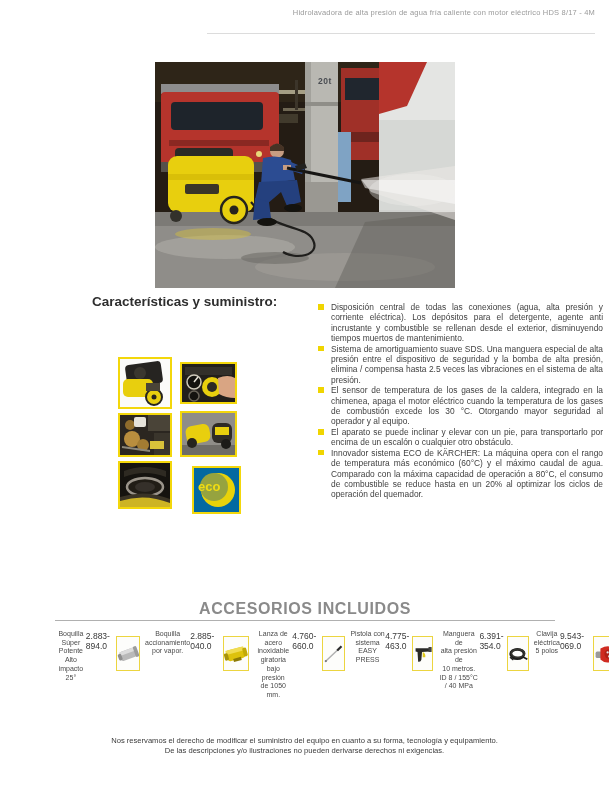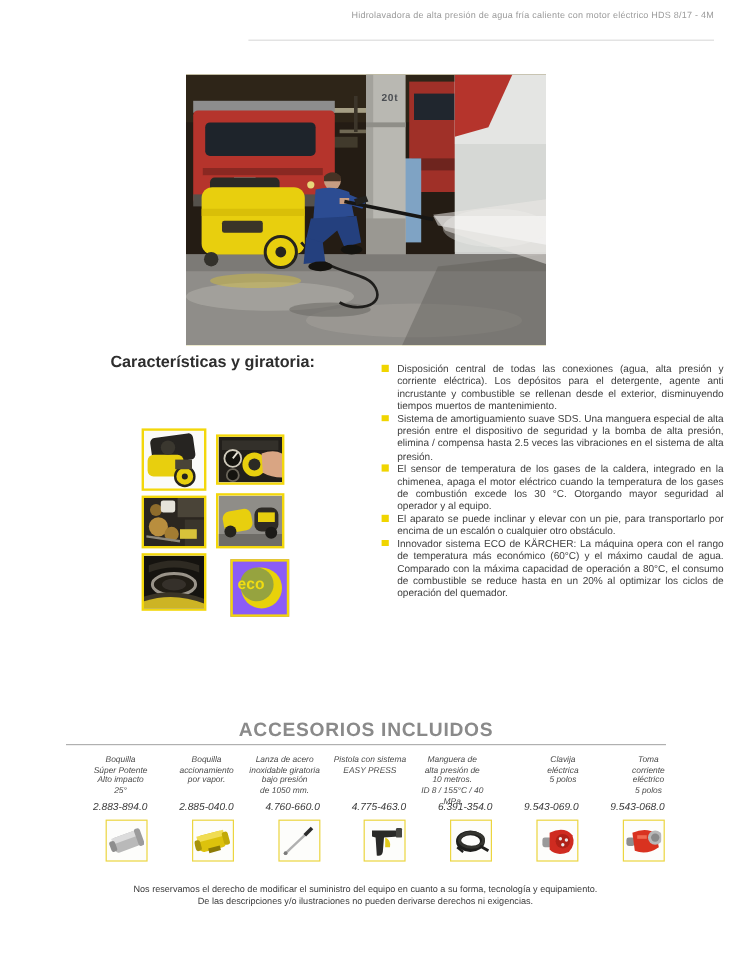--- a/index.html
+++ b/index.html
@@ -26,36 +26,36 @@
   }
   .features-list{
     position:absolute;left:318px;top:302px;width:285px;margin:0;padding:0;list-style:none;
     font-size:8.4px;line-height:10.4px;color:#3f3f3f;text-align:justify;
   }
   .features-list li{position:relative;padding-left:13px;margin:0;}
   .bullet-sq{position:absolute;left:0;top:2.2px;width:5.5px;height:5.5px;background:#f0d500;}
 
   
   .thumb{position:absolute;border:2px solid #f3d70b;background:#fff;overflow:hidden;}
-  .t-eco{background:#8b5cf6;}
+  .t-eco{background:#0369a1;}
   .eco-label{
     position:absolute;left:4px;top:11px;font-size:13px;font-weight:bold;color:#f0dc12;letter-spacing:0;
   }
 
   
   .acc-heading{
     position:absolute;left:55px;top:600px;width:500px;margin:0;text-align:center;
     font-size:16px;font-weight:bold;color:#8a8a8a;letter-spacing:.6px;
   }
   .acc-rule{position:absolute;left:55px;top:620px;width:500px;height:1px;background:#b0b0b0;}
   .acc-row{
     position:absolute;left:56px;top:630px;width:498px;
     display:grid;grid-template-columns:repeat(7,1fr);column-gap:5px;
   }
-  .acc-cell{display:flex;flex-direction:column;align-items:flex-end;font-style:italic;}
+  .acc-cell{display:flex;align-items:flex-start;}
   .acc-name{
     height:36px;font-size:7px;line-height:8.7px;text-align:center;color:#4a4a4a;white-space:pre-line;
   }
   .acc-part{font-size:8.5px;color:#383838;margin-top:1px;}
   .acc-img{
     width:33px;height:33px;border:1.5px solid #ecd540;background:#fdfdfb;margin-top:6px;
     display:flex;align-items:center;justify-content:center;overflow:hidden;
   }
 
   
@@ -141,21 +141,21 @@
 
       <path d="M132 106 L206 121" stroke="#171614" stroke-width="3"></path>
       <path d="M140 104 L150 101 L152 106 L142 109 Z" fill="#22211e"></path>
       <polygon points="206,117 300,104 300,158 216,130" fill="#eceae6" opacity="0.55"></polygon>
       <polygon points="206,118 300,118 300,142 210,126" fill="#ffffff" opacity="0.5"></polygon>
       <ellipse cx="258" cy="128" rx="44" ry="16" fill="#f2f1ee" opacity="0.35"></ellipse>
     </svg>
     <span class="photo-sign">20t</span>
   </div>
 
-  <h2 class="features-heading">Características y giratoria:</h2>
+  <h2 class="features-heading">Características y suministro:</h2>
 
   <div class="thumb" style="left:118px;top:357px;width:50px;height:48px;">
     <svg width="50" height="48" viewBox="0 0 50 48">
         <rect width="50" height="48" fill="#fbfbf9"></rect>
         <rect x="6" y="4" width="36" height="22" rx="4" fill="#262421" transform="rotate(-8 24 15)"></rect>
         <rect x="3" y="20" width="30" height="18" rx="5" fill="#e8cf0e"></rect>
         <circle cx="20" cy="14" r="6" fill="#3a372f"></circle>
         <circle cx="34" cy="38" r="8" fill="#e8cf0e" stroke="#26241e" stroke-width="2"></circle>
         <circle cx="34" cy="38" r="2.5" fill="#26241e"></circle>
         <rect x="26" y="24" width="14" height="8" fill="#494437"></rect>

